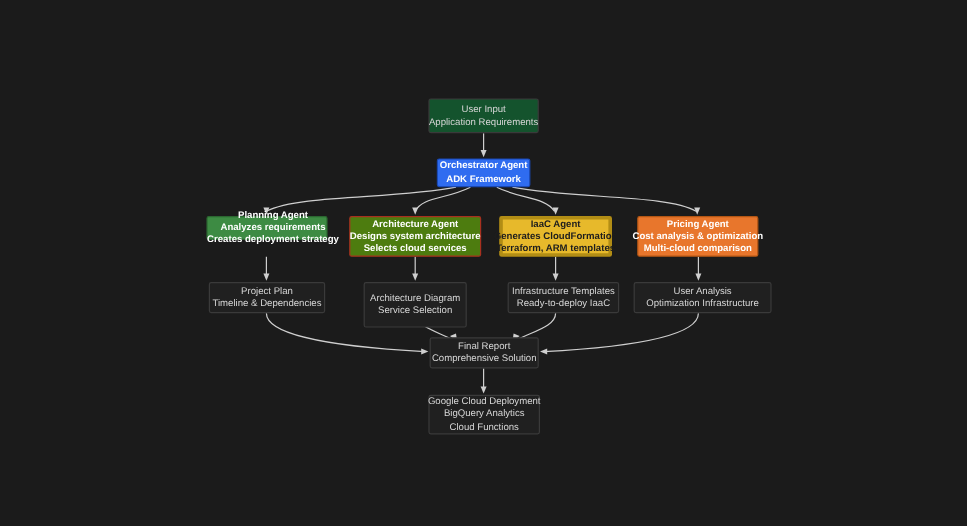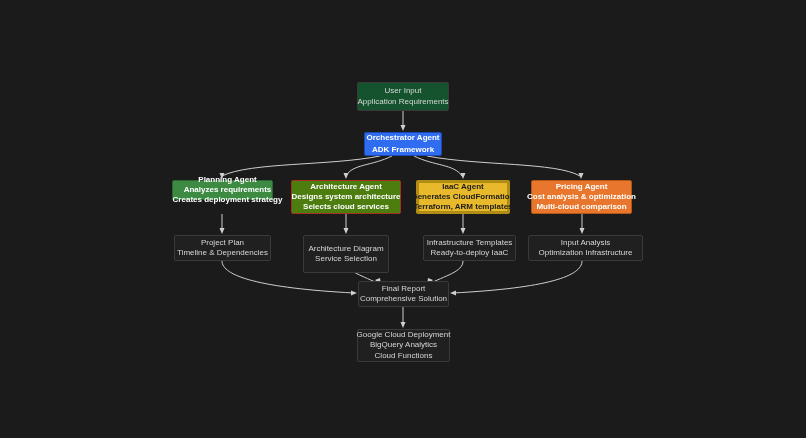--- a/index.html
+++ b/index.html
@@ -166,21 +166,21 @@
       </div>
       <div class="node plain" style="left: 303px; top: 235px; width: 86px; height: 38px; background: rgb(32, 32, 32); border-color: rgb(58, 58, 58); color: rgb(214, 214, 214);">
         <span class="line">Architecture Diagram</span>
         <span class="line">Service Selection</span>
       </div>
       <div class="node plain" style="left: 423px; top: 235px; width: 93px; height: 26px; background: rgb(32, 32, 32); border-color: rgb(58, 58, 58); color: rgb(214, 214, 214);">
         <span class="line">Infrastructure Templates</span>
         <span class="line">Ready-to-deploy IaaC</span>
       </div>
       <div class="node plain" style="left: 528px; top: 235px; width: 115px; height: 26px; background: rgb(32, 32, 32); border-color: rgb(58, 58, 58); color: rgb(214, 214, 214);">
-        <span class="line">Input Analysis</span>
+        <span class="line">User Analysis</span>
         <span class="line">Optimization Infrastructure</span>
       </div>
       <div class="node plain" style="left: 358px; top: 281px; width: 91px; height: 26px; background: rgb(32, 32, 32); border-color: rgb(58, 58, 58); color: rgb(214, 214, 214);">
         <span class="line">Final Report</span>
         <span class="line">Comprehensive Solution</span>
       </div>
       <div class="node plain" style="left: 357px; top: 329px; width: 93px; height: 33px; background: rgb(32, 32, 32); border-color: rgb(58, 58, 58); color: rgb(214, 214, 214);">
         <span class="line">Google Cloud Deployment</span>
         <span class="line">BigQuery Analytics</span>
         <span class="line">Cloud Functions</span>

